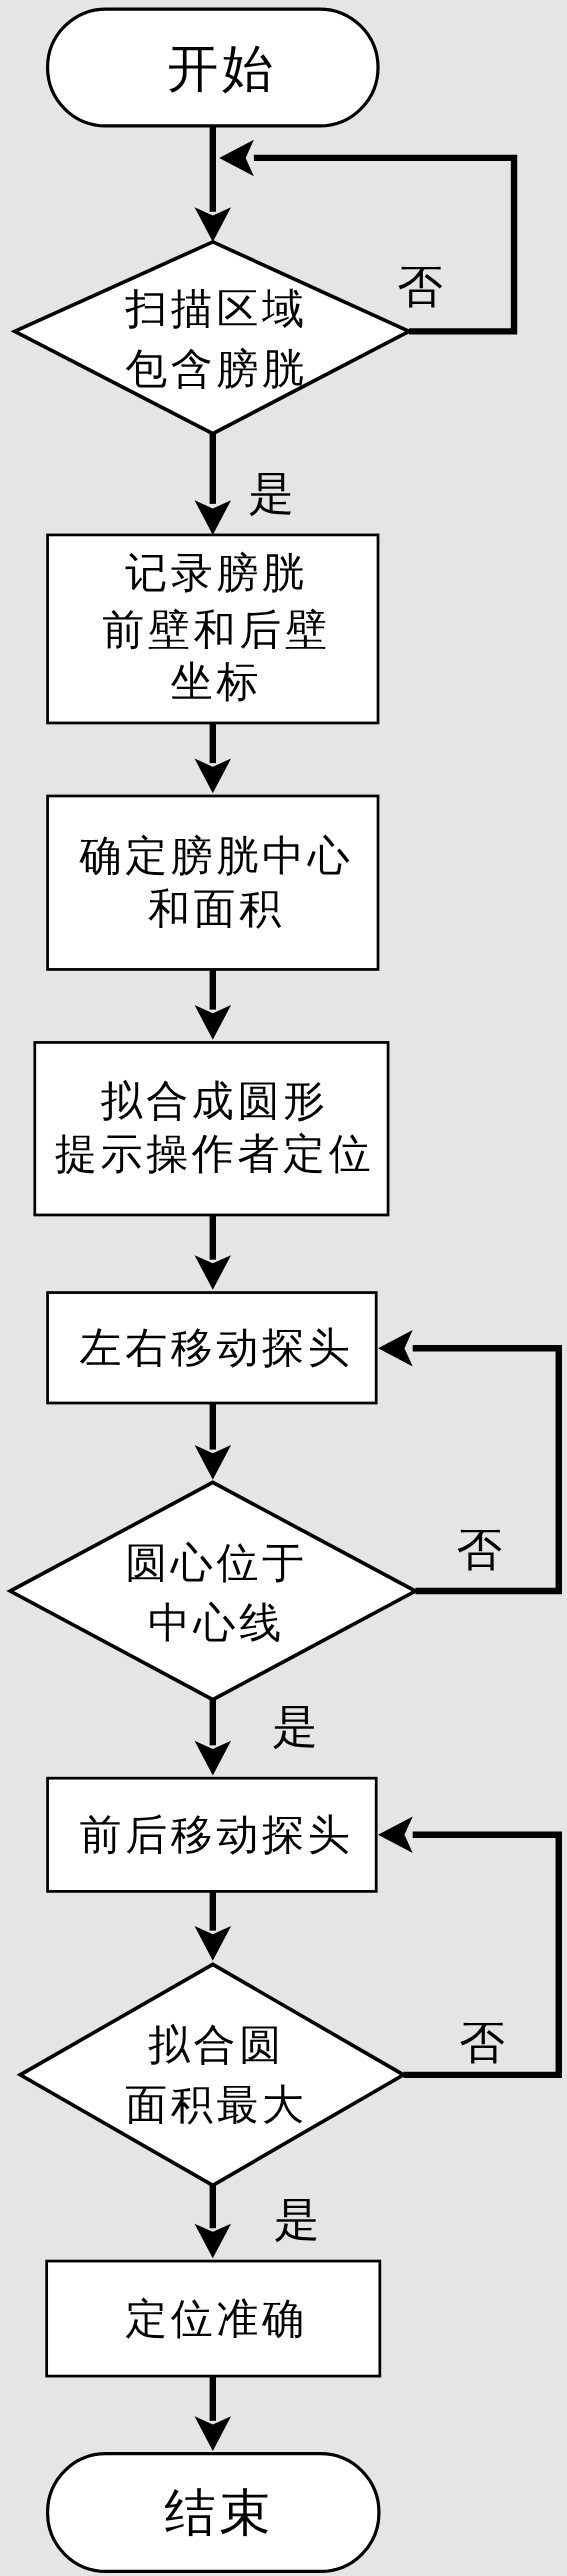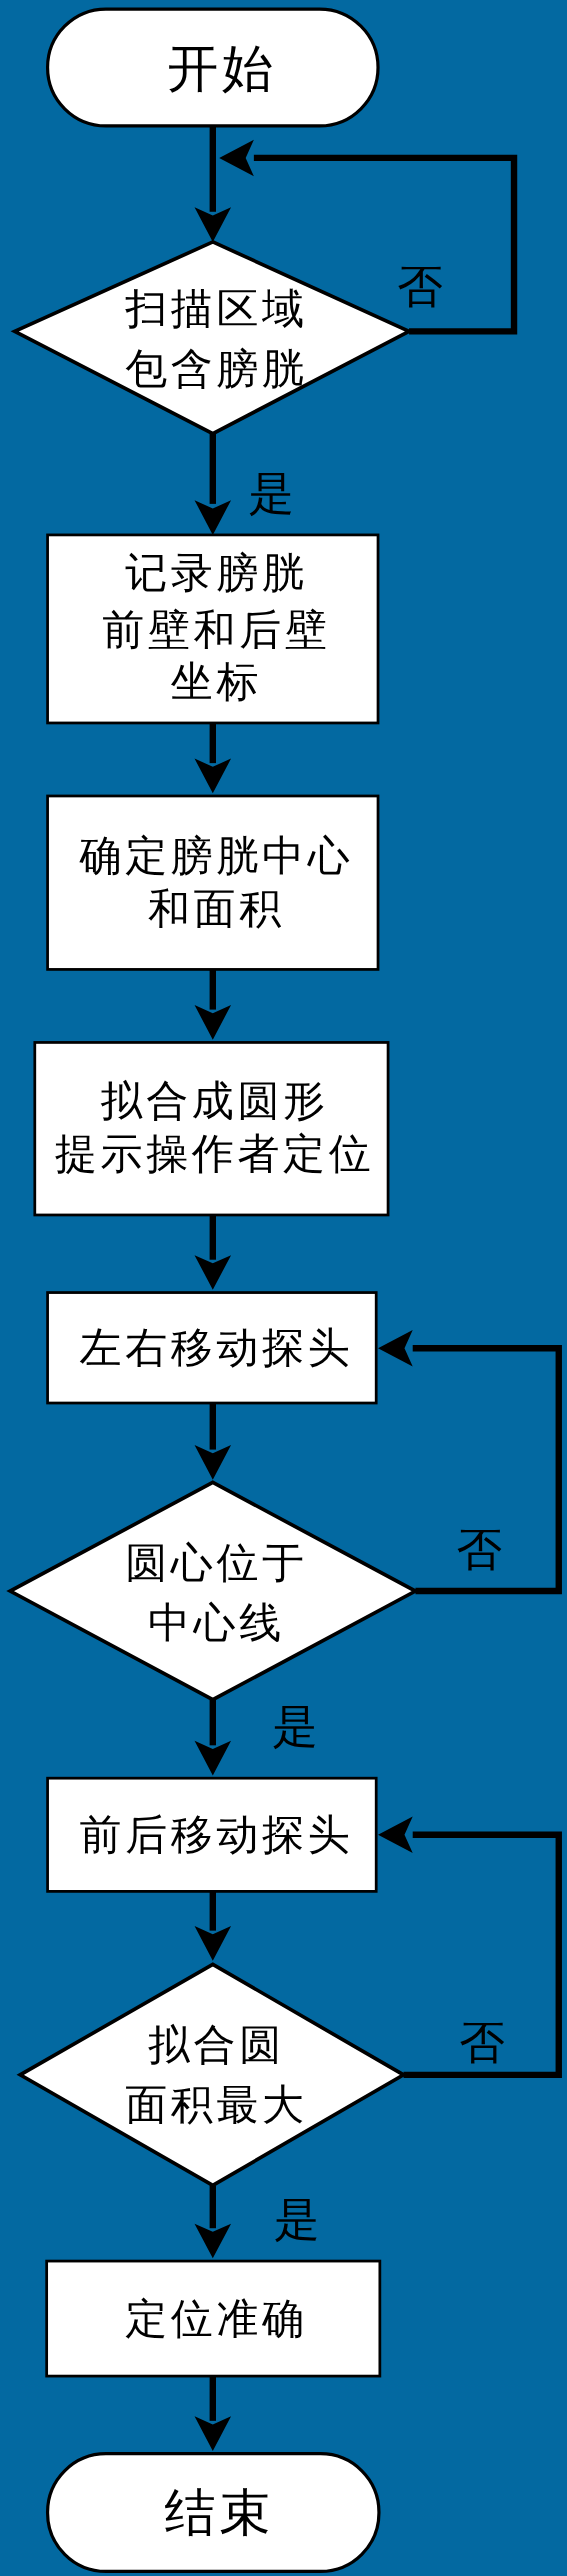--- a/index.html
+++ b/index.html
@@ -1,16 +1,16 @@
 <!DOCTYPE html>
 <html style="font-size:14.6px"><head>
 <meta charset="utf-8">
 <style>
   html,body{margin:0;padding:0;background:#ffffff;}
-  .stage{width:568px;height:2576px;position:relative;background:#0369a1;margin:0;}
+  .stage{width:568px;height:2576px;position:relative;background:#e5e5e5;margin:0;}
   svg{display:block;}
   text{
     font-family:"Liberation Serif","DejaVu Serif",serif;
     fill:#000000;
     letter-spacing:4px;
   }
   .node-text{font-size:46px;}
   .terminator-text{font-size:56px;}
   .edge-label{font-size:50px;letter-spacing:0;}
   .shape{fill:#ffffff;stroke:#000000;}

